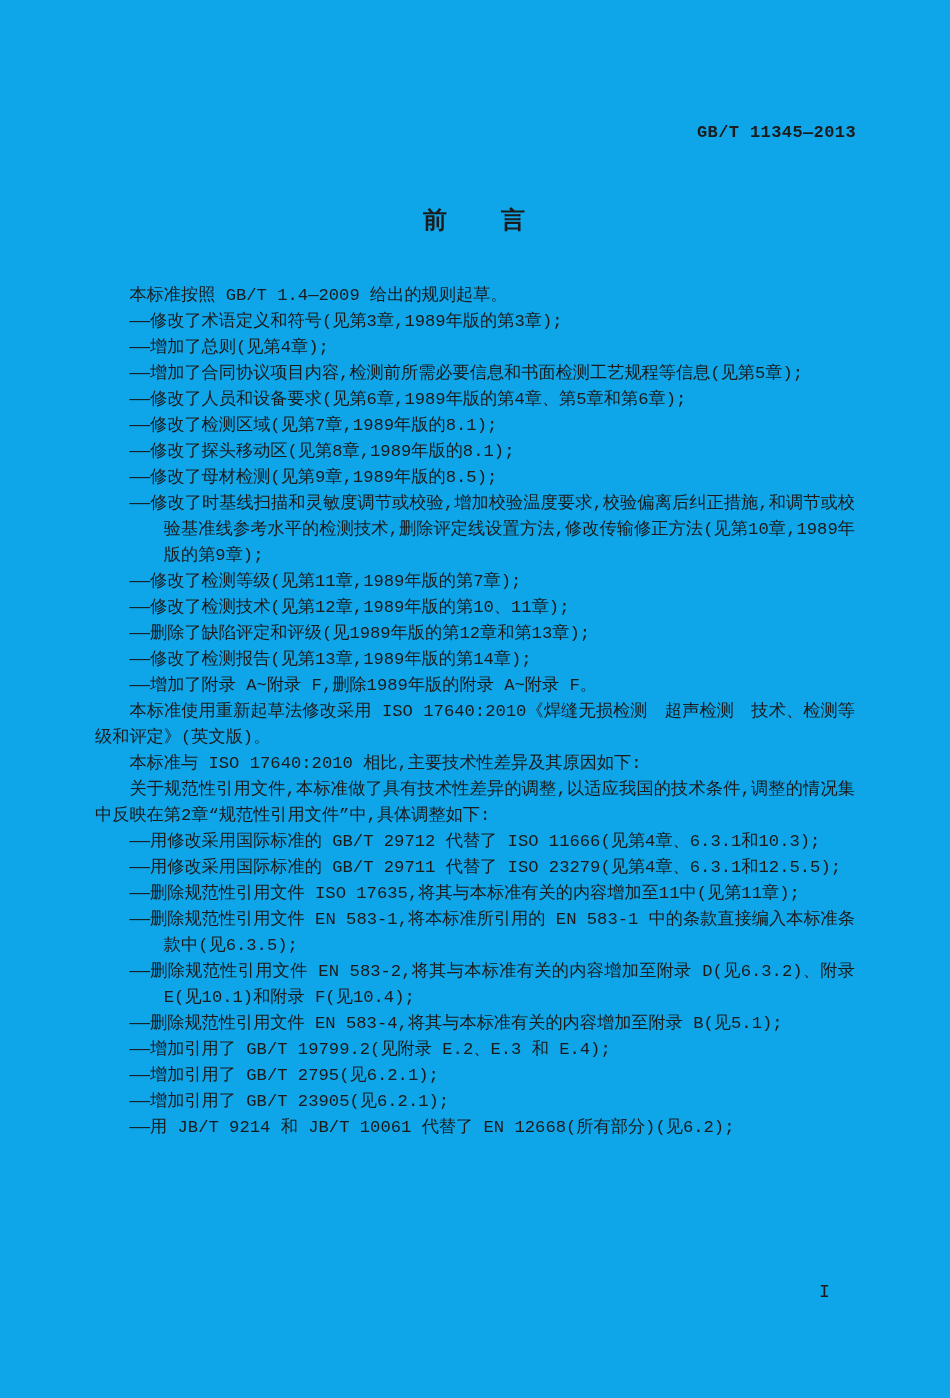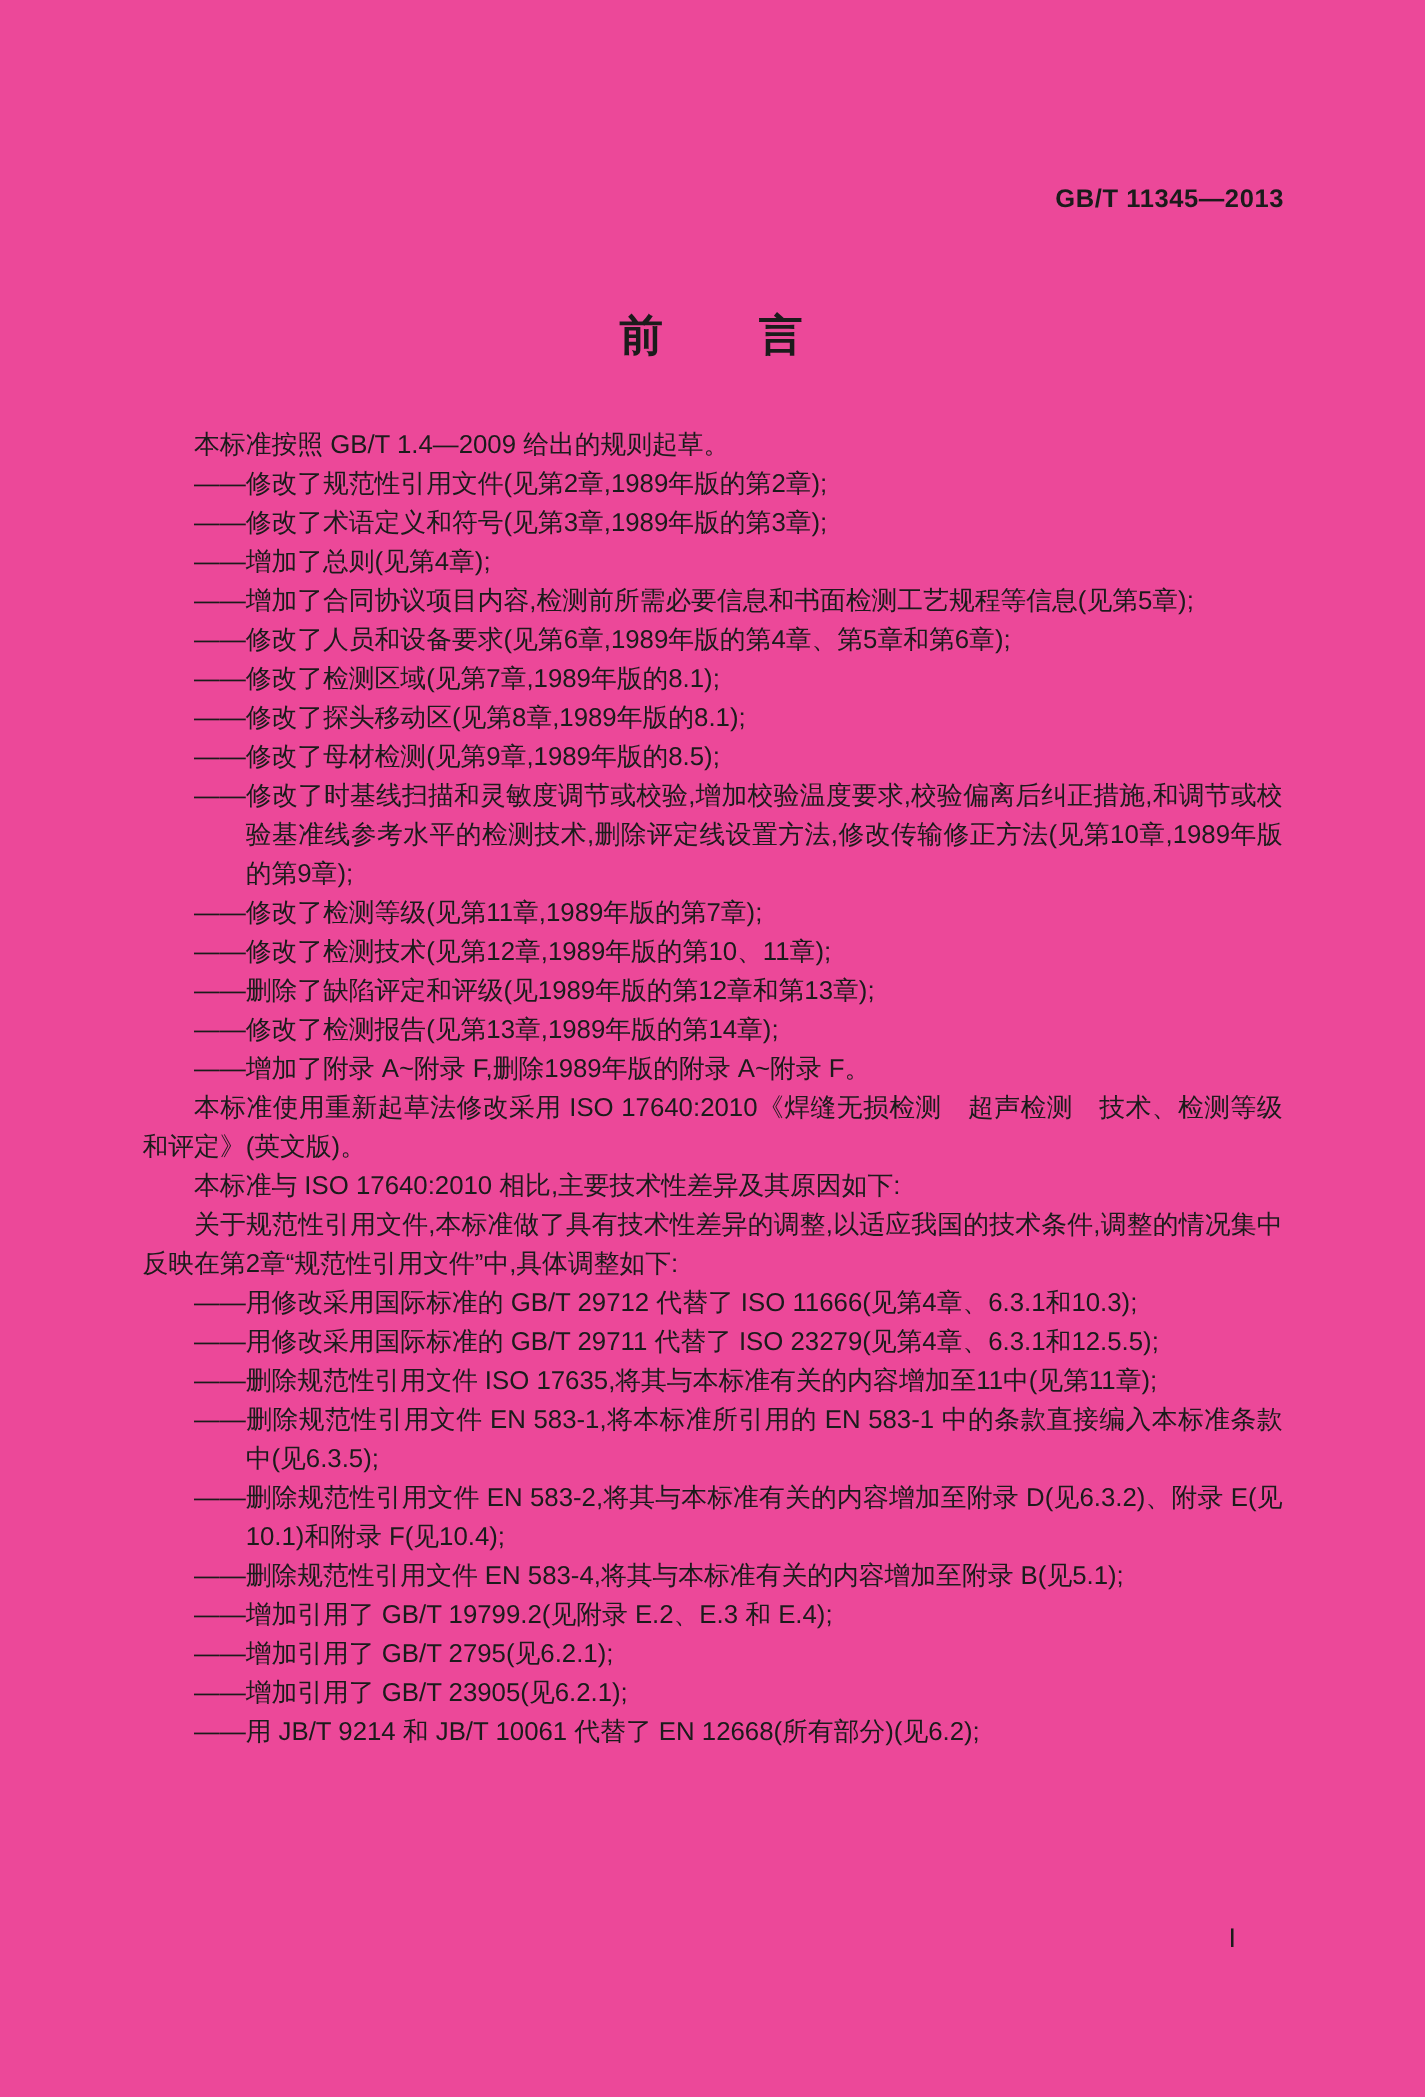--- a/index.html
+++ b/index.html
@@ -4,42 +4,42 @@
 <style>
   html, body {
     margin: 0;
     padding: 0;
     background: #ffffff;
   }
   .page {
     position: relative;
     width: 950px;
     height: 1398px;
-    background: #ec4899;
-    font-family: Liberation Sans, sans-serif;
+    background: #0ea5e9;
+    font-family: Liberation Mono, monospace;
     color: #1b1b1b;
     overflow: hidden;
     box-sizing: border-box;
   }
   .header-code {
     position: absolute;
     top: 123px;
     right: 94px;
     font-size: 17px;
     font-weight: 700;
     letter-spacing: 0.4px;
     white-space: nowrap;
   }
   .doc-title {
     position: absolute;
     top: 204px;
     left: 0;
     width: 100%;
     text-align: center;
-    font-size: 29px;
+    font-size: 24px;
     font-weight: 700;
     letter-spacing: 2px;
   }
   .doc-body {
     position: absolute;
     top: 283px;
     left: 95px;
     width: 760px;
     font-size: 17.2px;
     line-height: 26px;
@@ -71,21 +71,20 @@
 <body>
 
 <div class="page">
 
   <div class="header-code">GB/T 11345—2013</div>
 
   <div class="doc-title">前　　言</div>
 
   <div class="doc-body">
       <p class="para"><span class="dash"></span><span class="text">本标准按照 GB/T 1.4—2009 给出的规则起草。</span></p>
-      <p class="item"><span class="dash">——</span><span class="text">修改了规范性引用文件(见第2章,1989年版的第2章);</span></p>
       <p class="item"><span class="dash">——</span><span class="text">修改了术语定义和符号(见第3章,1989年版的第3章);</span></p>
       <p class="item"><span class="dash">——</span><span class="text">增加了总则(见第4章);</span></p>
       <p class="item"><span class="dash">——</span><span class="text">增加了合同协议项目内容,检测前所需必要信息和书面检测工艺规程等信息(见第5章);</span></p>
       <p class="item"><span class="dash">——</span><span class="text">修改了人员和设备要求(见第6章,1989年版的第4章、第5章和第6章);</span></p>
       <p class="item"><span class="dash">——</span><span class="text">修改了检测区域(见第7章,1989年版的8.1);</span></p>
       <p class="item"><span class="dash">——</span><span class="text">修改了探头移动区(见第8章,1989年版的8.1);</span></p>
       <p class="item"><span class="dash">——</span><span class="text">修改了母材检测(见第9章,1989年版的8.5);</span></p>
       <p class="item"><span class="dash">——</span><span class="text">修改了时基线扫描和灵敏度调节或校验,增加校验温度要求,校验偏离后纠正措施,和调节或校验基准线参考水平的检测技术,删除评定线设置方法,修改传输修正方法(见第10章,1989年版的第9章);</span></p>
       <p class="item"><span class="dash">——</span><span class="text">修改了检测等级(见第11章,1989年版的第7章);</span></p>
       <p class="item"><span class="dash">——</span><span class="text">修改了检测技术(见第12章,1989年版的第10、11章);</span></p>

